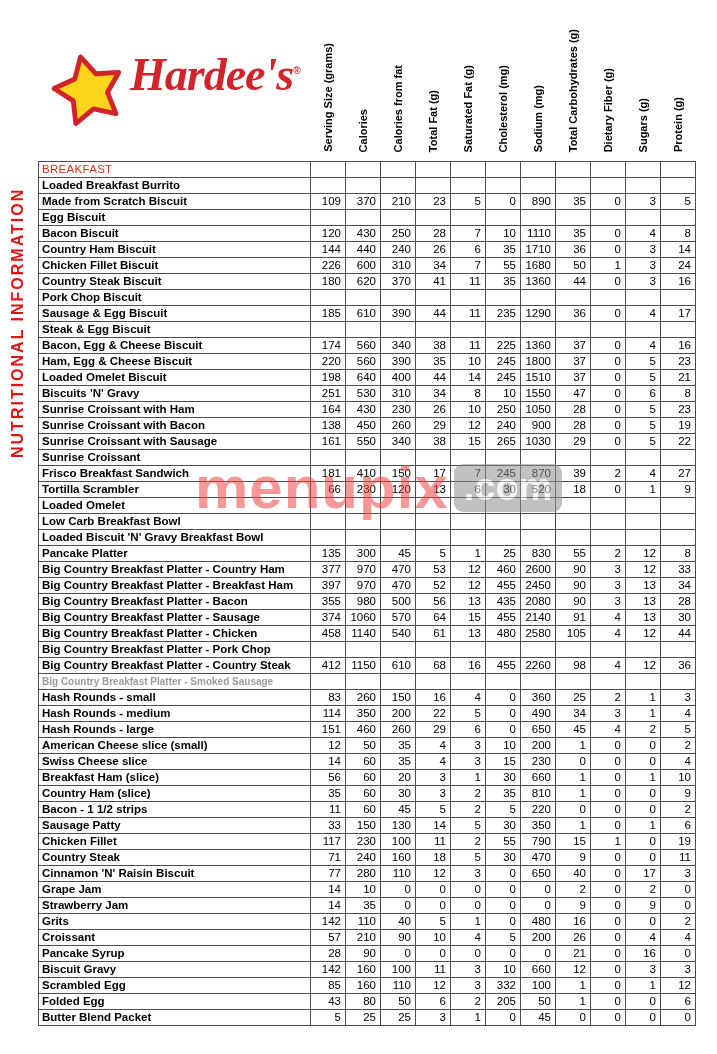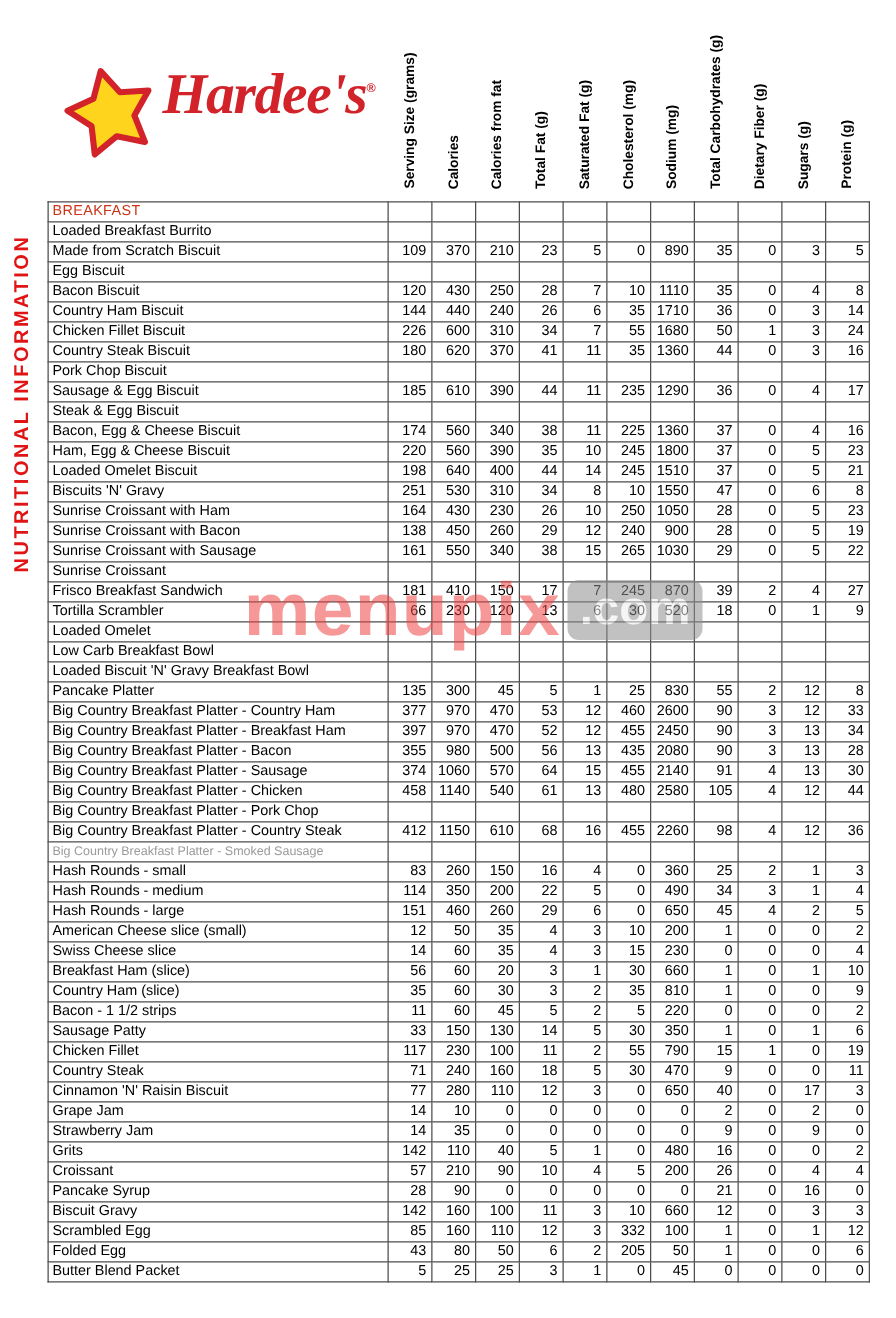--- a/index.html
+++ b/index.html
@@ -26,21 +26,21 @@
   col.num-col{width:35px;}
   thead th{border:none;height:150px;vertical-align:bottom;padding:0 0 5px 0;text-align:center;font-weight:bold;}
   .vtext{
     display:inline-block;writing-mode:vertical-rl;transform:rotate(180deg);
     font-size:11px;font-weight:bold;white-space:nowrap;line-height:12px;
   }
   tbody td{
     border:1px solid #4d4d4d;font-size:11.5px;line-height:13px;height:13px;
     padding:1px 4px 1px 3px;white-space:nowrap;overflow:hidden;background:transparent;
   }
-  tbody td.item{text-align:left;}
+  tbody td.item{text-align:left;font-weight:bold;}
   tbody td.num{text-align:right;}
   tr.section-row td.item{color:#cc3415;font-weight:normal;letter-spacing:0.3px;}
   tr.muted-row td{color:#9a9a9a;font-size:10px;}
   
   .watermark{
     position:absolute;left:163px;top:458px;display:flex;align-items:center;
     opacity:0.55;z-index:5;pointer-events:none;
   }
   .wm-main{font-size:60px;font-weight:bold;color:#ef4444;letter-spacing:1px;line-height:1;margin-left:32px;}
   .wm-com{

